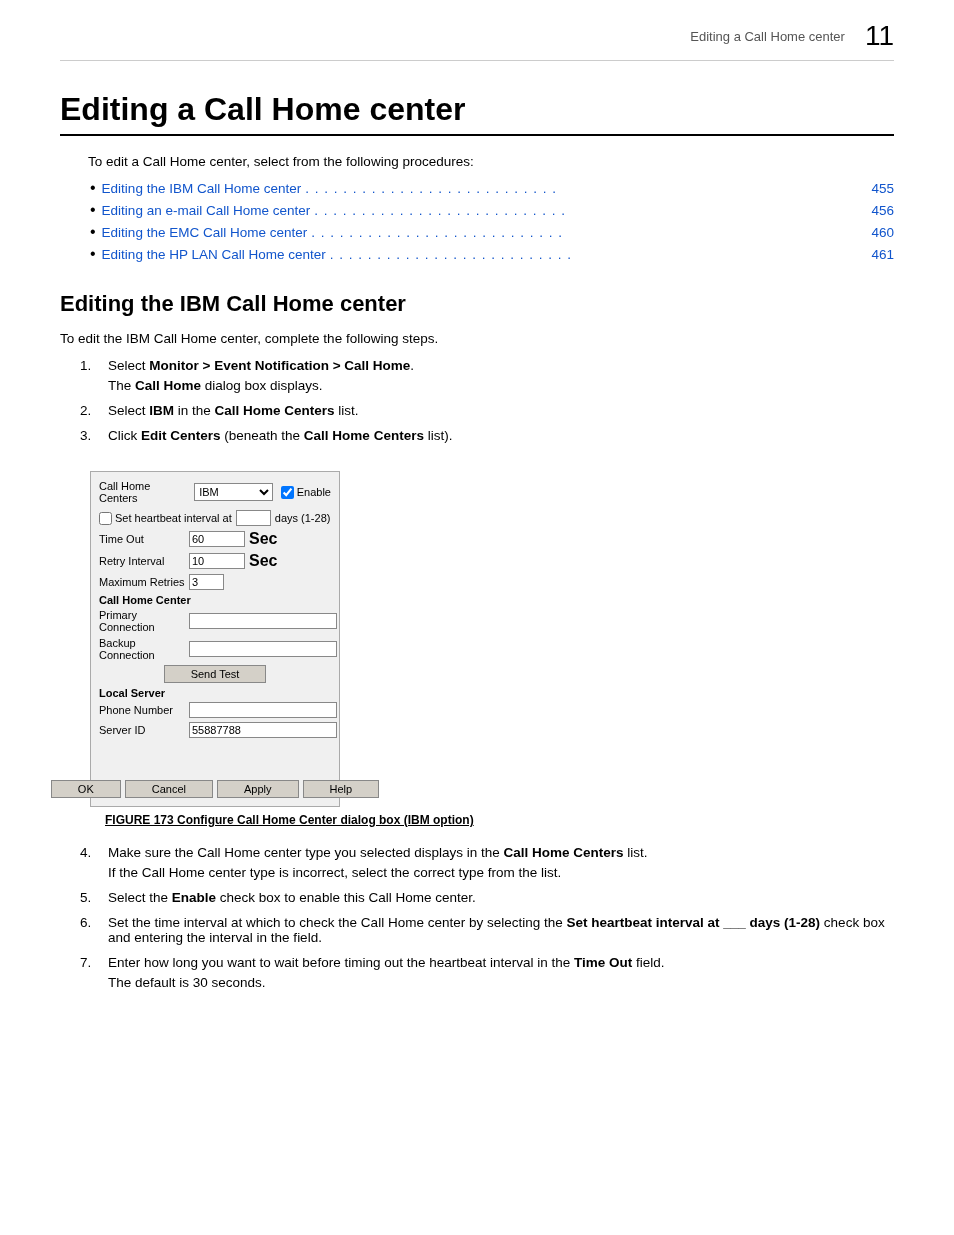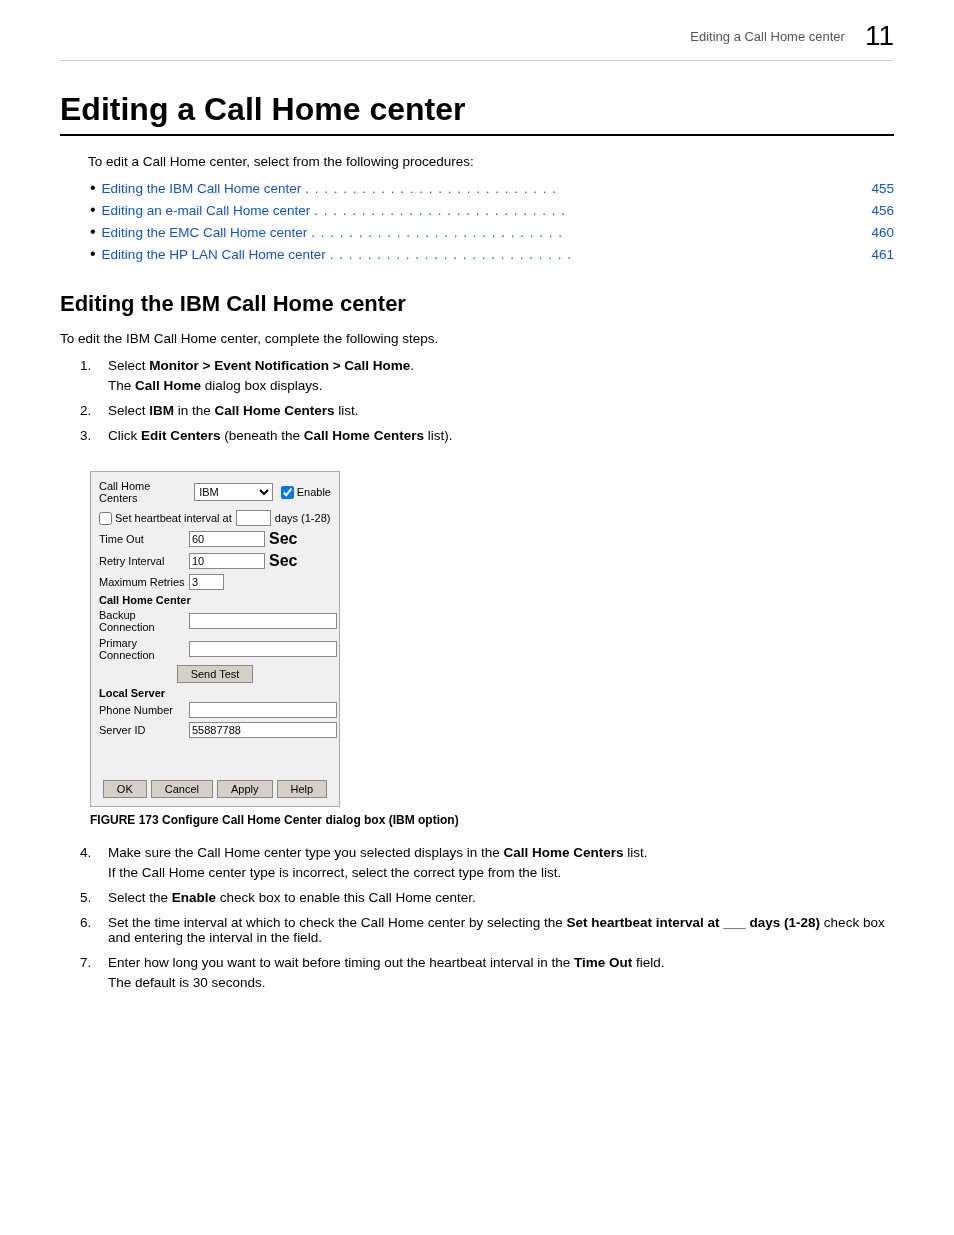--- a/index.html
+++ b/index.html
@@ -131,21 +131,21 @@
 
     .dialog-input {
       border: 1px solid #888;
       background: #fff;
       height: 16px;
       font-size: 11px;
       padding: 0 2px;
     }
 
     .dialog-input-sm { width: 35px; }
-    .dialog-input-md { width: 76px; }
+    .dialog-input-md { width: 56px; }
     .dialog-input-full { width: 155px; }
 
     .dialog-unit {
       margin-left: 4px;
       font-size: 16px;
       font-weight: bold;
     }
 
     .dialog-select {
       border: 1px solid #888;
@@ -188,35 +188,36 @@
     .dialog-button-row {
       display: flex;
       justify-content: center;
       gap: 4px;
       margin-top: 8px;
     }
 
     .dialog-button {
       border: 1px solid #888;
       background: #d4d0c8;
-      padding: 2px 13px;
+      padding: 2px 26px;
       font-size: 11px;
       cursor: pointer;
     }
 
     .send-test-row {
       display: flex;
       justify-content: center;
       margin: 4px 0;
     }
 
     .figure-caption {
       font-size: 12px;
       margin-top: 6px;
-      margin-left: 0;
+      margin-left: 15px;
+      text-decoration: underline;
     }
 
     .figure-label {
       font-weight: bold;
     }
 
     .steps-outer {
       margin-left: 20px;
     }
 
@@ -354,26 +355,26 @@
     </div>
 
     <div class="dialog-row">
       <span class="dialog-label">Maximum Retries</span>
       <input type="text" class="dialog-input dialog-input-sm" value="3" style="">
     </div>
 
     <div class="dialog-section-label">Call Home Center</div>
 
     <div class="dialog-row">
+      <span class="dialog-label">Primary Connection</span>
+      <input type="text" class="dialog-input dialog-input-full" style="">
+    </div>
+
+    <div class="dialog-row">
       <span class="dialog-label">Backup Connection</span>
-      <input type="text" class="dialog-input dialog-input-full" style="">
-    </div>
-
-    <div class="dialog-row">
-      <span class="dialog-label">Primary Connection</span>
       <input type="text" class="dialog-input dialog-input-full" style="">
     </div>
 
     <div class="send-test-row">
       <button class="dialog-button">Send Test</button>
     </div>
 
     <div class="dialog-section-label">Local Server</div>
 
     <div class="dialog-row">

